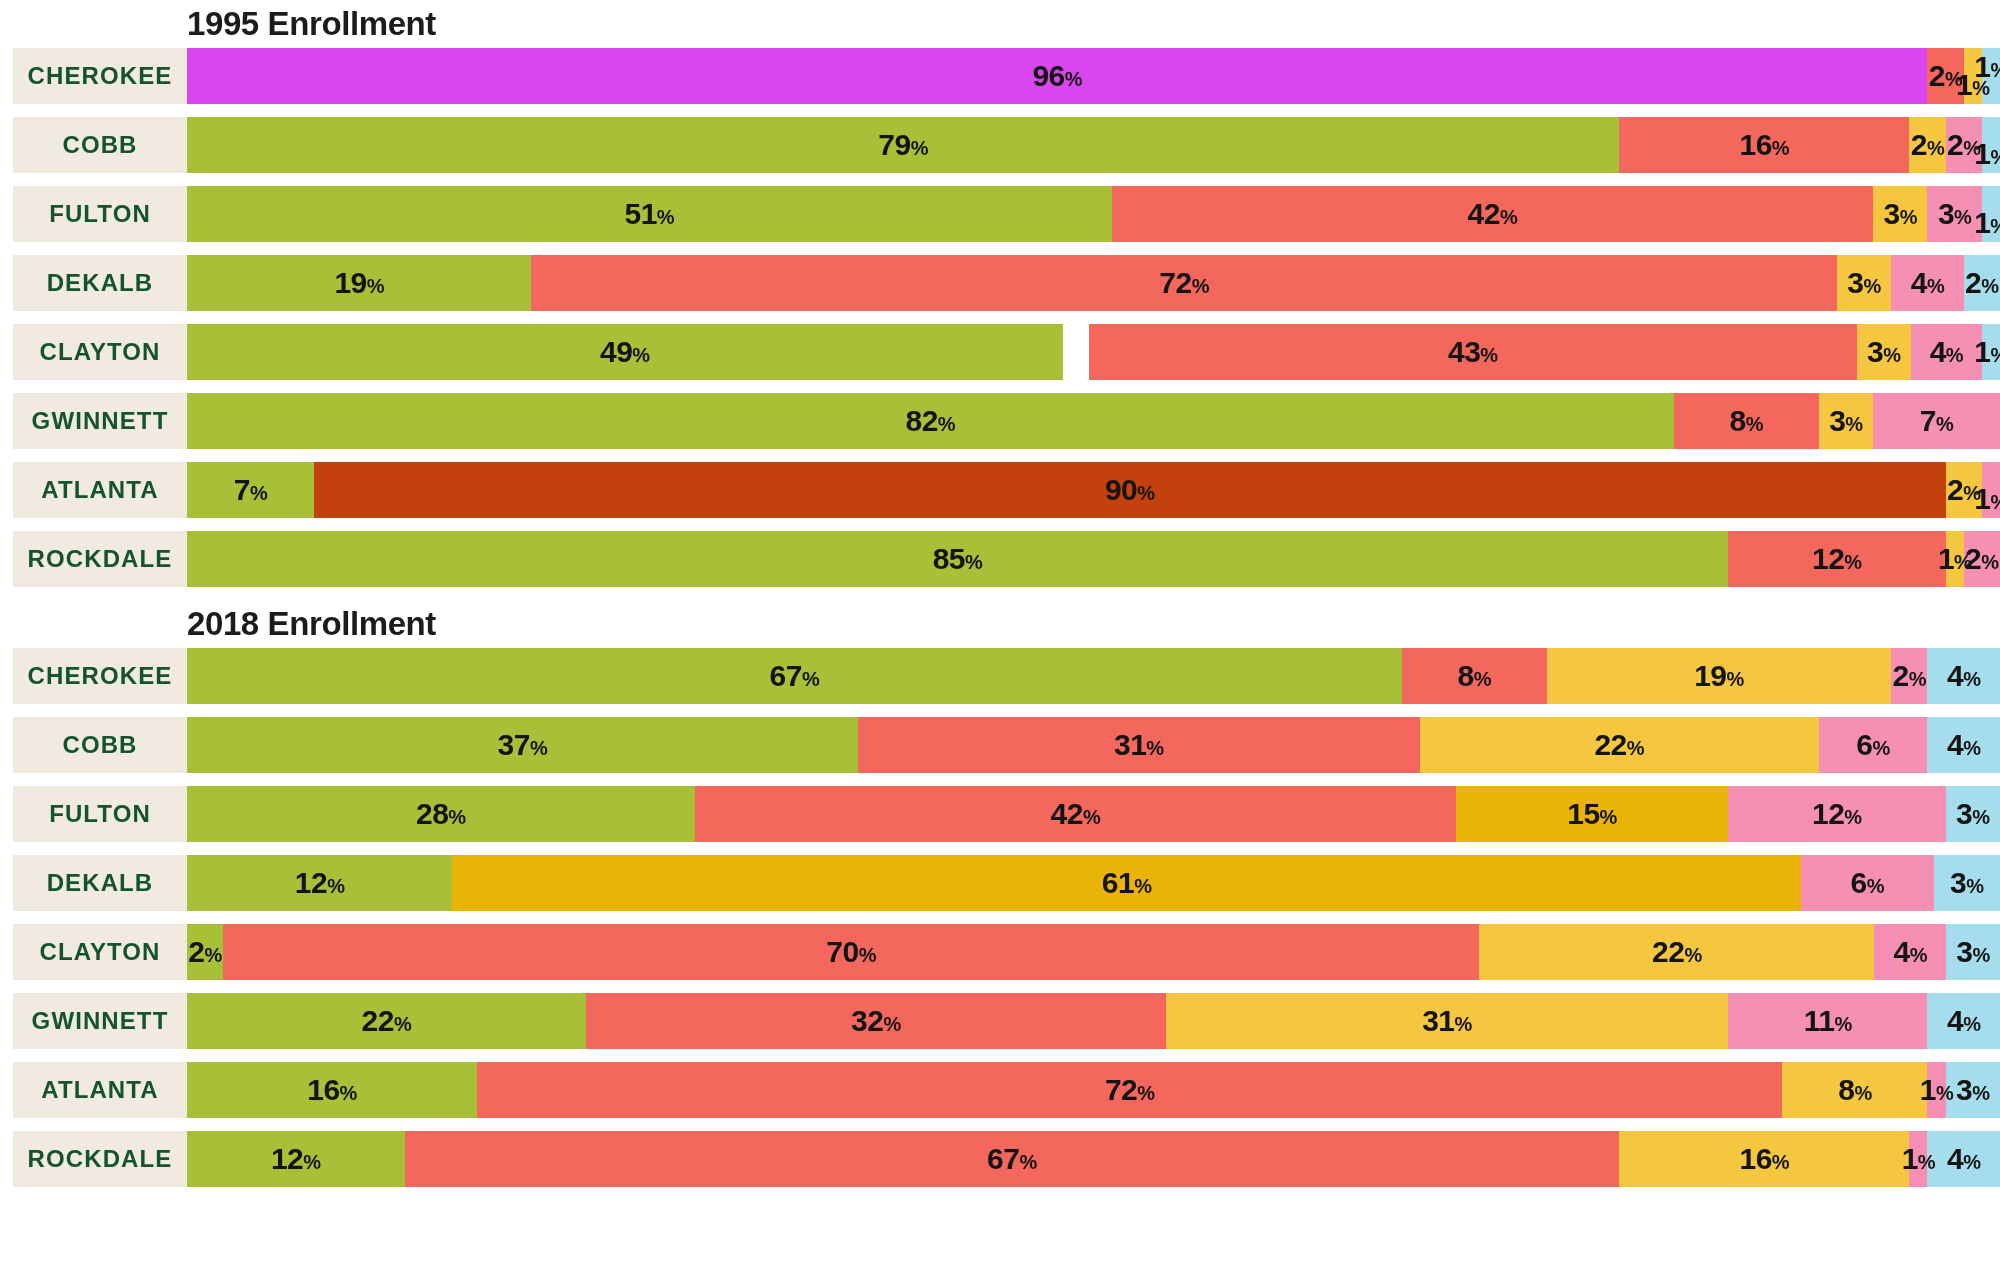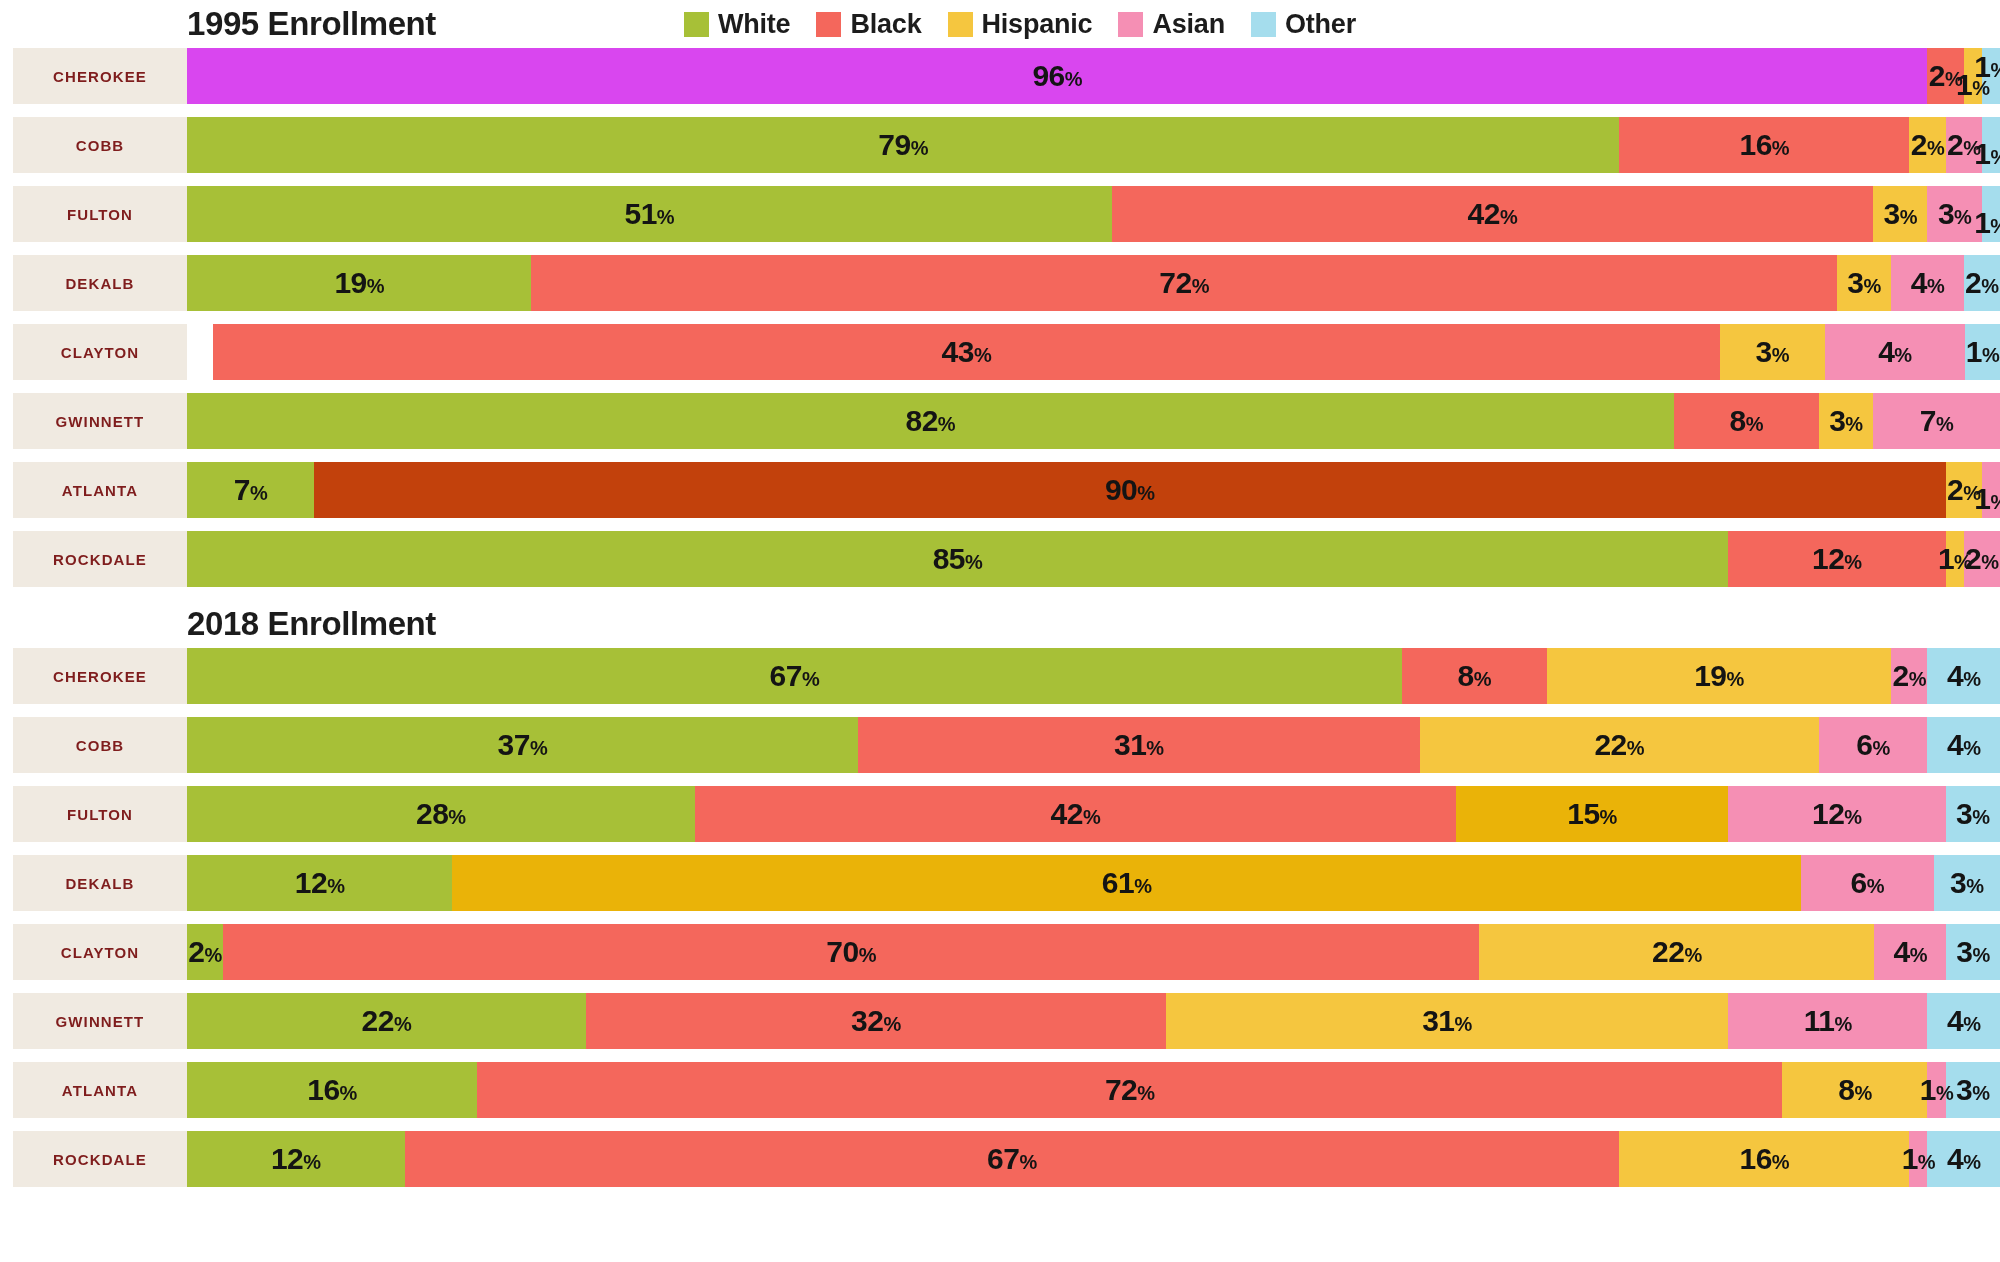--- a/index.html
+++ b/index.html
@@ -70,23 +70,23 @@
   }
   .row-label {
     width: 174px;
     flex: 0 0 174px;
     background: #f0eae1;
     display: flex;
     align-items: center;
     justify-content: center;
   }
   .row-label span {
-    font-size: 15px;
+    font-size: 24px;
     font-weight: 700;
-    color: #7f1d1d;
+    color: #14532d;
     letter-spacing: 1.1px;
     white-space: nowrap;
   }
   .row-bars {
     flex: 1 1 auto;
     display: flex;
     align-items: stretch;
     position: relative;
   }
   .seg {
@@ -116,42 +116,20 @@
   .seg.nudge-up .seg-value { transform: translateX(-50%) translateY(-9px); }
   .seg.nudge-down .seg-value { transform: translateX(-50%) translateY(9px); }
 </style>
 </head>
 <body>
 
 <div class="page">
 
   <div class="section-head">
     <div class="section-title">1995 Enrollment</div>
-    <div class="legend" id="legend-host">
-        <div class="legend-item">
-          <span class="legend-swatch" style="background: rgb(167, 192, 55);"></span>
-          <span class="legend-label">White</span>
-        </div>
-        <div class="legend-item">
-          <span class="legend-swatch" style="background: rgb(244, 103, 92);"></span>
-          <span class="legend-label">Black</span>
-        </div>
-        <div class="legend-item">
-          <span class="legend-swatch" style="background: rgb(245, 198, 63);"></span>
-          <span class="legend-label">Hispanic</span>
-        </div>
-        <div class="legend-item">
-          <span class="legend-swatch" style="background: rgb(245, 143, 180);"></span>
-          <span class="legend-label">Asian</span>
-        </div>
-        <div class="legend-item">
-          <span class="legend-swatch" style="background: rgb(165, 221, 237);"></span>
-          <span class="legend-label">Other</span>
-        </div>
-      </div>
   </div>
 
   <div class="chart">
     <div class="chart-rows" id="rows-1995">
         <div class="row">
           <div class="row-label">
             <span>CHEROKEE</span>
           </div>
           <div class="row-bars">
             <div class="seg" style="flex: 96 0 0px; background: #d946ef;">
@@ -232,20 +210,23 @@
             <div class="seg narrow" style="flex: 2 0 0px; background: rgb(165, 221, 237);">
               <div class="seg-value"><span>2</span><span class="pct">%</span></div>
             </div>
           </div>
         </div>
         <div class="row">
           <div class="row-label">
             <span>CLAYTON</span>
           </div>
           <div class="row-bars">
+            <div class="seg" style="flex: 49 0 0px; background: rgb(167, 192, 55);">
+              <div class="seg-value"><span>49</span><span class="pct">%</span></div>
+            </div>
             <div class="seg" style="flex: 43 0 0px; background: rgb(244, 103, 92); margin-left: 26px;">
               <div class="seg-value"><span>43</span><span class="pct">%</span></div>
             </div>
             <div class="seg narrow" style="flex: 3 0 0px; background: rgb(245, 198, 63);">
               <div class="seg-value"><span>3</span><span class="pct">%</span></div>
             </div>
             <div class="seg" style="flex: 4 0 0px; background: rgb(245, 143, 180);">
               <div class="seg-value"><span>4</span><span class="pct">%</span></div>
             </div>
             <div class="seg narrow" style="flex: 1 0 0px; background: rgb(165, 221, 237);">

